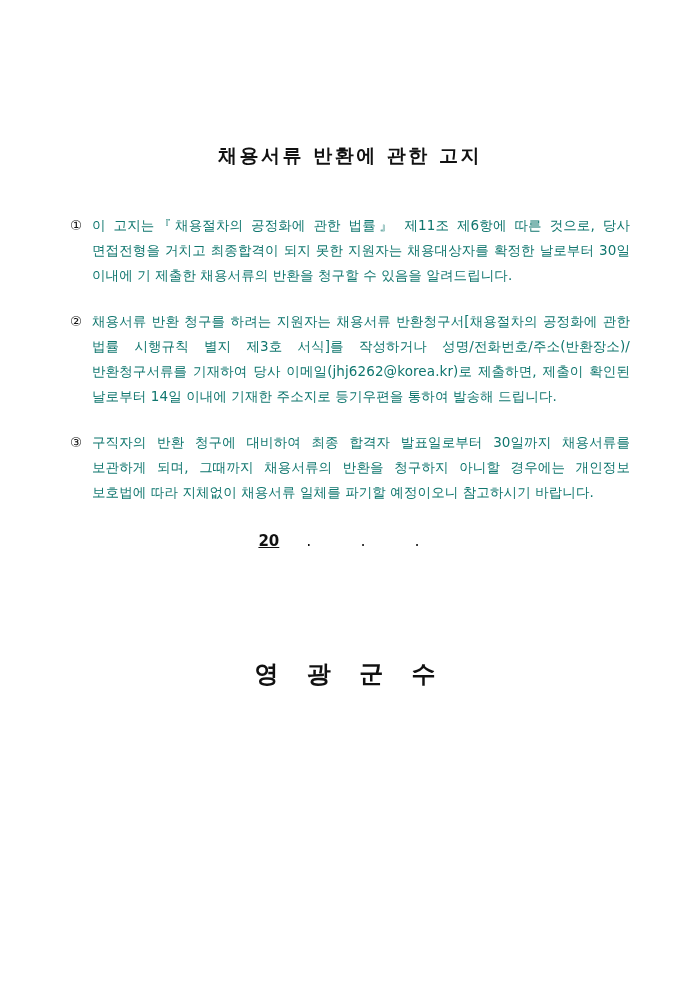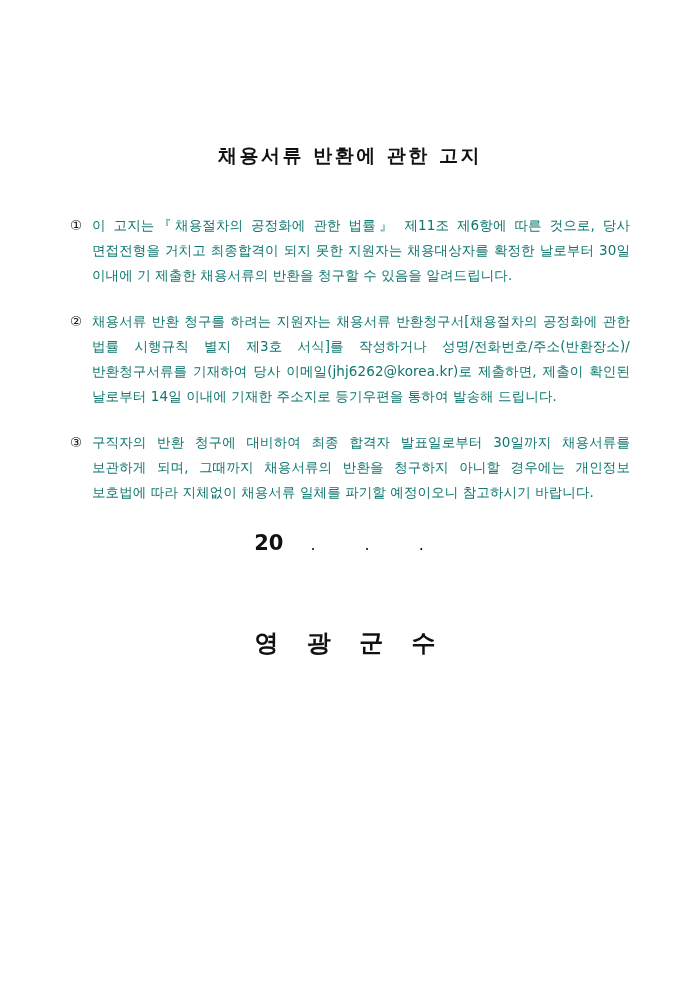--- a/index.html
+++ b/index.html
@@ -62,31 +62,32 @@
   }
   .date-line {
     text-align: center;
     margin-top: 26px;
     font-size: 16px;
     letter-spacing: 1px;
     color: #111111;
   }
   .date-line .yr {
     font-weight: bold;
-    font-size: 21px;
+    font-size: 15px;
     letter-spacing: 0;
+    text-decoration: underline;
   }
   .date-line .dot {
     display: inline-block;
     width: 48px;
     text-align: center;
   }
   .signature {
     text-align: center;
-    margin-top: 72px;
+    margin-top: 108px;
     font-size: 24px;
     font-weight: bold;
     letter-spacing: 10px;
     color: #111111;
   }
 </style>
 </head>
 <body>
 
 <div class="page">

